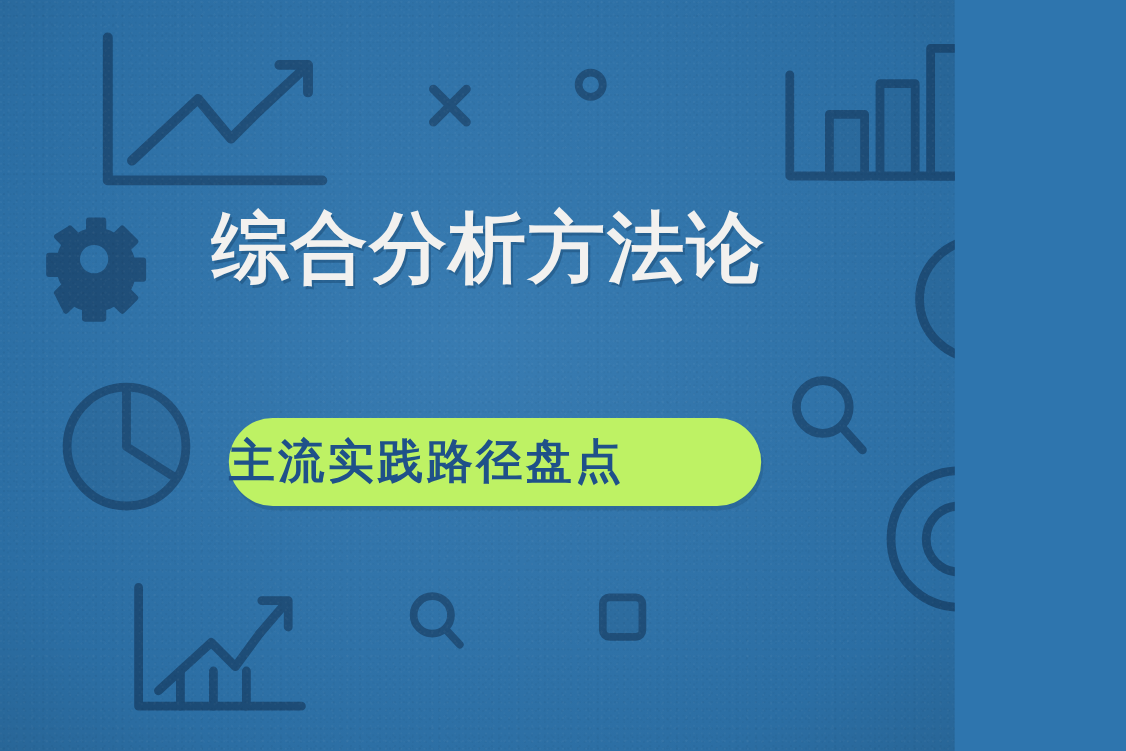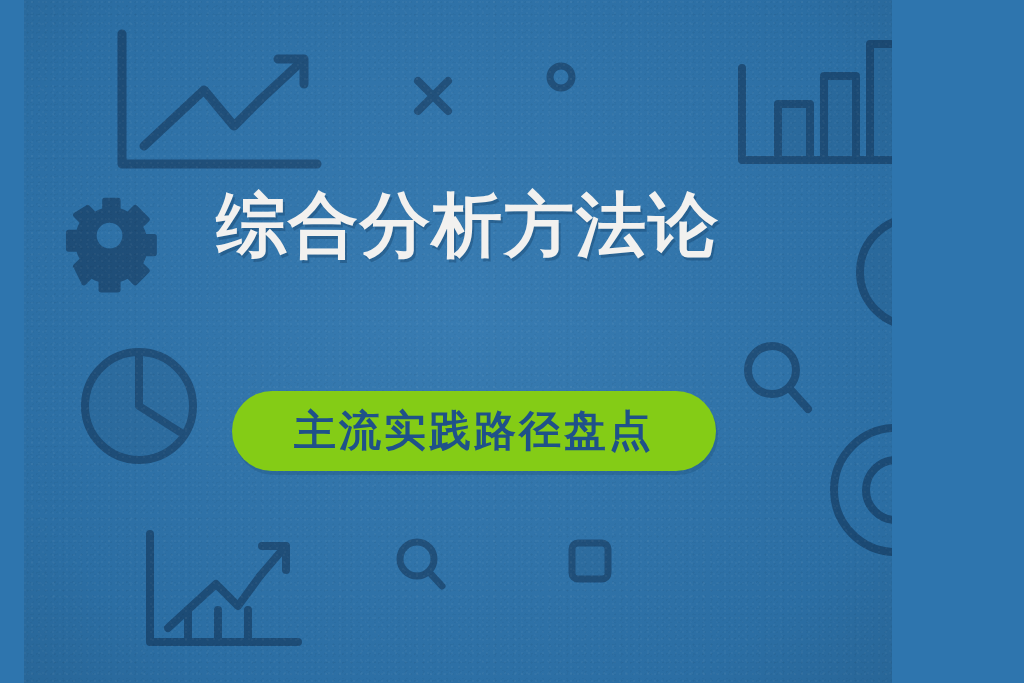--- a/index.html
+++ b/index.html
@@ -8,21 +8,20 @@
     padding: 0;
     background: #2e75ae;
   }
   #poster {
     position: relative;
     width: 868px;
     height: 683px;
     overflow: hidden;
     background: #2e75ae;
     font-family: "Liberation Sans", "DejaVu Sans", sans-serif;
-    margin-left: 24px;
   }
   
   #poster .grain {
     position: absolute;
     inset: 0;
     pointer-events: none;
     opacity: .16;
     background-image:
       radial-gradient(circle at 13% 27%, rgba(255,255,255,.22) 0 1px, transparent 1px),
       radial-gradient(circle at 41% 63%, rgba(0,0,0,.20) 0 1px, transparent 1px),
@@ -61,29 +60,29 @@
     font-weight: bold;
     letter-spacing: 2px;
     white-space: nowrap;
     text-shadow: 2px 3px 0 rgba(16,56,90,.33);
   }
 
   
   .pill {
     position: absolute;
     left: 208px;
-    top: 391px;
+    top: 380px;
     width: 484px;
     height: 80px;
     border-radius: 40px;
-    background: #84cc16;
+    background: #bef264;
     box-shadow: 2px 4px 0 rgba(16,56,90,.18);
     display: flex;
     align-items: center;
-    justify-content: center;
+    justify-content: flex-start;
     z-index: 5;
   }
   .pill-text {
     color: #1f5189;
     font-size: 42px;
     font-weight: bold;
     letter-spacing: 3px;
     line-height: 1;
     white-space: nowrap;
   }

